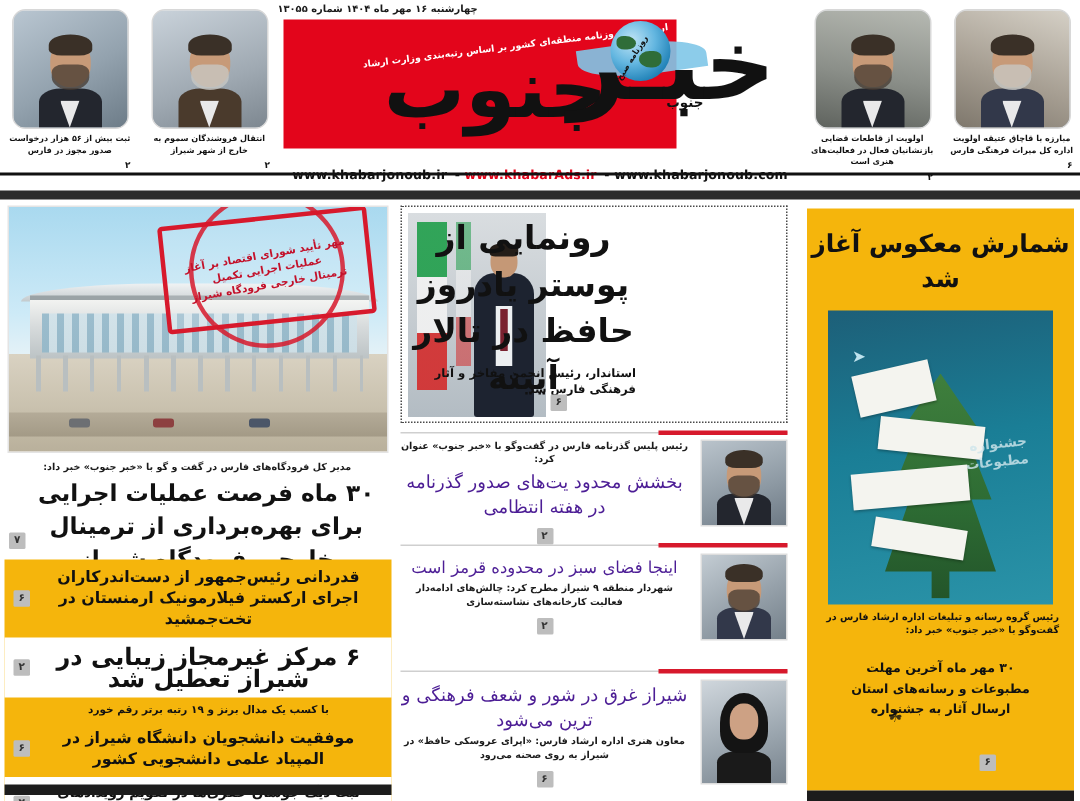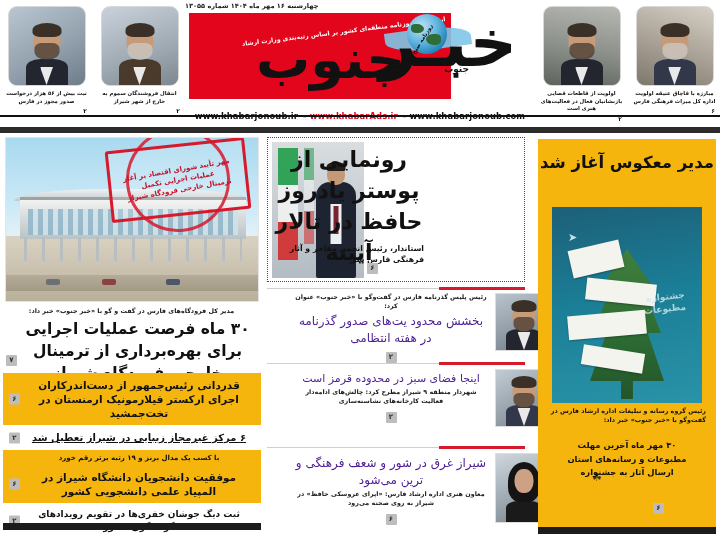--- a/index.html
+++ b/index.html
@@ -221,21 +221,21 @@
   .yellow-list {
     position: absolute; top: 238px; left: 3px; width: 258px;
     background: #f5b50c;
   }
   .yl-row { position: relative; padding: 5px 8px 5px 22px; }
   .yl-row.white { background: #ffffff; }
   .yl-row.sub { padding-top: 3px; padding-bottom: 2px; }
   .yl-row .t {
     text-align: center; font-weight: bold; color: #111;
   }
-  .yl-row .t.big { font-size: 10px; line-height: 15px; text-decoration: underline; }
+  .yl-row .t.big { font-size: 16px; line-height: 15px; }
   .yl-row .t.med { font-size: 10.5px; line-height: 14px; }
   .yl-row .t.small { font-size: 7px; line-height: 10px; font-weight: bold; }
   .yl-row .t.reg { font-size: 9px; line-height: 13px; }
   .yl-badge { position: absolute; left: 6px; top: 50%; transform: translateY(-50%); }
   .black-bar {
     position: absolute; bottom: 4px; left: 3px; width: 258px; height: 7px; background: #1c1c1c;
   }
 
   
   .col-center { position: absolute; top: 0; left: 263px; width: 267px; height: 399px; }
@@ -263,21 +263,21 @@
     text-align: center; font-size: 22px; font-weight: bold; color: #111;
     line-height: 31px;
   }
   .lead-sub {
     position: absolute; bottom: 16px; right: 100px; left: 6px;
     font-size: 7.8px; font-weight: bold; color: #111;
     line-height: 11px;
   }
   .lead-sub-pg { position: absolute; bottom: 4px; right: 146px; }
 
-  .mid-item { position: absolute; left: 4px; width: 258px; margin-left: 28px; }
+  .mid-item { position: absolute; left: 4px; width: 258px; }
   .mid-photo {
     position: absolute; right: 0; top: 0; width: 58px; height: 58px;
     border: 1px solid #ddd; overflow: hidden;
     background: linear-gradient(160deg,#c6cfd6 0%,#98a3ac 60%,#76818b 100%);
   }
   .mid-photo .face { width: 36px; height: 50px; }
   .mid-photo .face .head { width: 23px; height: 28px; top: 3px; }
   .mid-photo .face .hair { width: 25px; height: 12px; }
   .mid-photo .face .beard { width: 21px; height: 15px; top: 17px; }
   .mid-photo .face .body { width: 36px; height: 21px; }
@@ -593,21 +593,21 @@
           <div class="mid-sub">معاون هنری اداره ارشاد فارس: «اپرای عروسکی حافظ» در شیراز به روی صحنه می‌رود</div>
           <div class="mid-pg">
             <span class="pg-badge">۶</span>
           </div>
         </div>
       </div>
     </div>
 
     <div class="col-right">
       <div class="yellow-panel">
-        <div class="yp-title">مدیر معکوس آغاز شد</div>
+        <div class="yp-title">شمارش معکوس آغاز شد</div>
 
         <div class="yp-photo">
           <div class="yp-bird">➤</div>
           <div class="yp-tree"></div>
           <div class="yp-paper p1"></div>
           <div class="yp-paper p2"></div>
           <div class="yp-paper p3"></div>
           <div class="yp-paper p4"></div>
           <div class="yp-calig">جشنواره<br>مطبوعات</div>
         </div>

